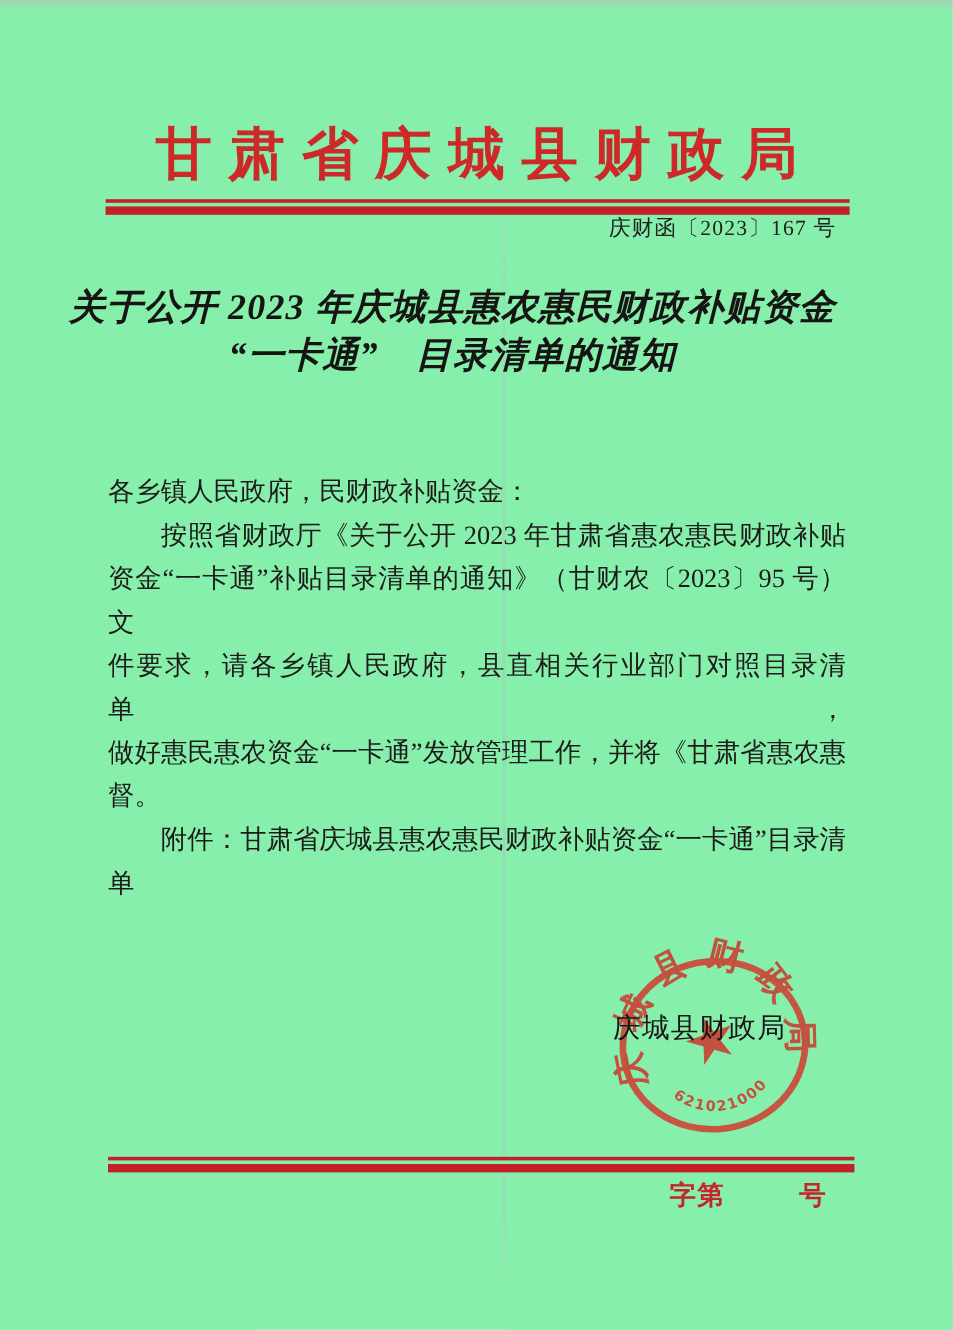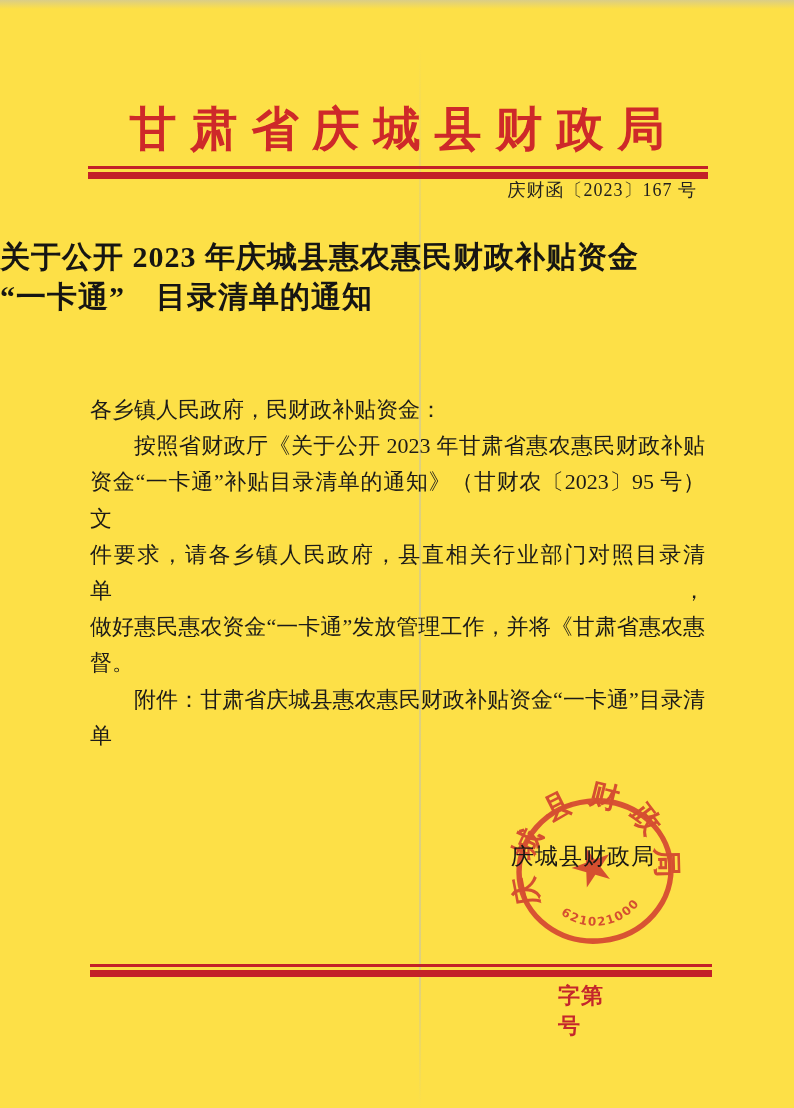--- a/index.html
+++ b/index.html
@@ -3,21 +3,21 @@
 <meta charset="utf-8">
 <style>
   html,body{margin:0;padding:0;}
   body{
     width:794px;height:1108px;
     background:#e9e8e5;
     font-family:"Liberation Serif","DejaVu Serif",serif;
   }
   .page{
     position:relative;width:794px;height:1108px;overflow:hidden;
-    background:#fde047;
+    background:#86efac;
   }
   
   .page::before{
     content:"";position:absolute;left:0;top:0;width:100%;height:9px;
     background:linear-gradient(to bottom, rgba(190,190,188,.55), rgba(190,190,188,0));
     pointer-events:none;
   }
   
   .scan-fold{
     position:absolute;left:419px;top:0;width:2px;height:1108px;
@@ -34,22 +34,22 @@
   .header-rule{position:absolute;left:88px;top:166px;width:620px;}
   .header-rule .thin{height:3px;background:#c32028;}
   .header-rule .gap{height:3px;}
   .header-rule .thick{height:7px;background:#c32028;}
   .doc-number{
     position:absolute;top:178px;right:97px;
     font-size:18px;color:#22211f;letter-spacing:1px;font-family:Liberation Serif, serif;
   }
   .doc-title{
     position:absolute;left:0;top:237px;width:754px;
-    text-align:left;color:#161513;
-    font-weight:bold;font-size:30px;line-height:40px;letter-spacing:1px;
+    text-align:center;color:#161513;
+    font-weight:bold;font-size:30px;line-height:40px;letter-spacing:1px;font-style:italic;
   }
   .body-text{
     position:absolute;left:90px;top:392px;width:615px;
     font-size:22px;line-height:36.2px;color:#1c1b19;
   }
   .ln{width:100%;}
   .ln.fill{text-align:justify;text-align-last:justify;text-justify:inter-character;}
   .ln.indent{padding-left:44px;box-sizing:border-box;}
   .seal-svg{position:absolute;left:505px;top:781px;width:180px;height:180px;}
   .sig-org{
@@ -60,21 +60,21 @@
     position:absolute;left:504px;top:875px;
     font-size:22px;color:#181715;word-spacing:4px;letter-spacing:1px;
   }
   .footer-rule{position:absolute;left:90px;top:964px;width:622px;}
   .footer-rule .thin{height:3px;background:#c32028;}
   .footer-rule .gap{height:3px;}
   .footer-rule .thick{height:7px;background:#c32028;}
   .footer-ref{
     position:absolute;left:558px;top:981px;
     display:flex;align-items:flex-start;
-    font-size:22px;font-weight:bold;color:#c4262c;letter-spacing:1px;flex-direction:column;
+    font-size:22px;font-weight:bold;color:#c4262c;letter-spacing:1px;
   }
   .footer-ref .spacer{display:inline-block;width:62px;}
 </style>
 </head>
 <body>
 
 <div class="page">
 
   <div class="scan-fold"></div>
 

